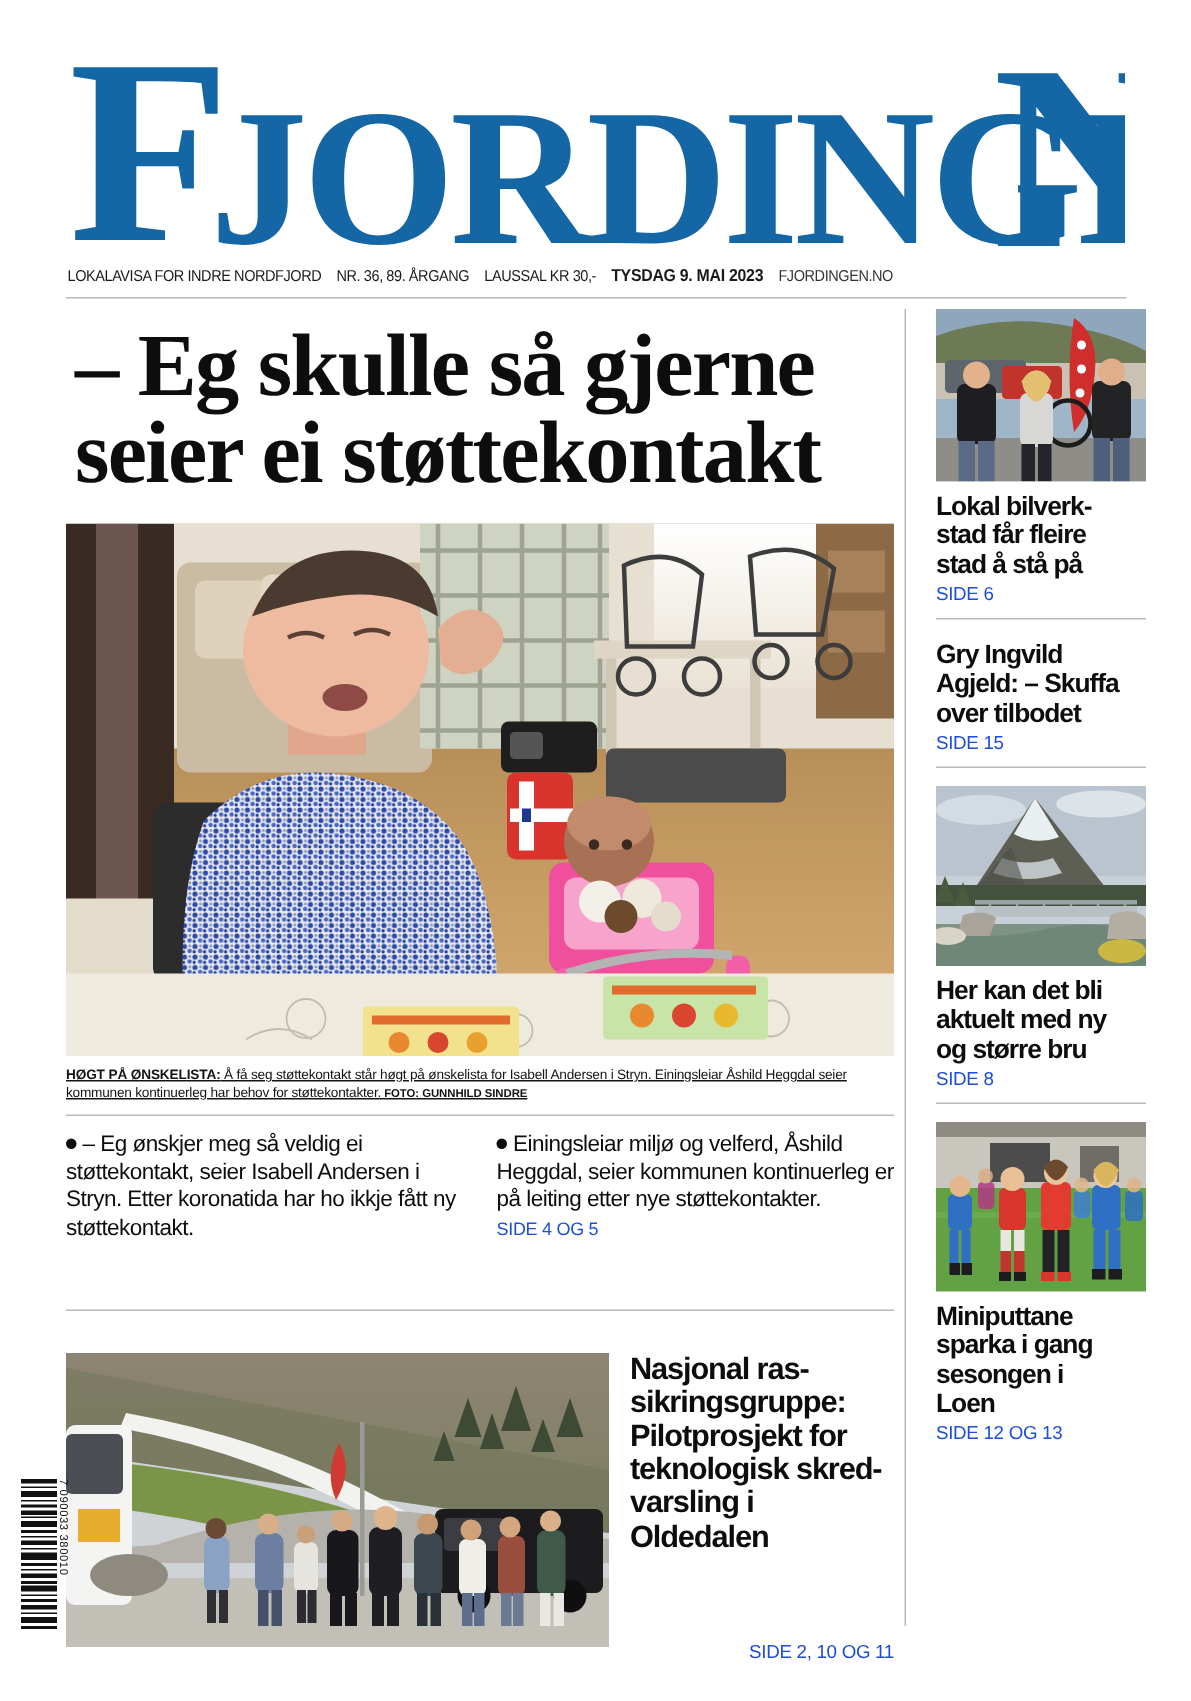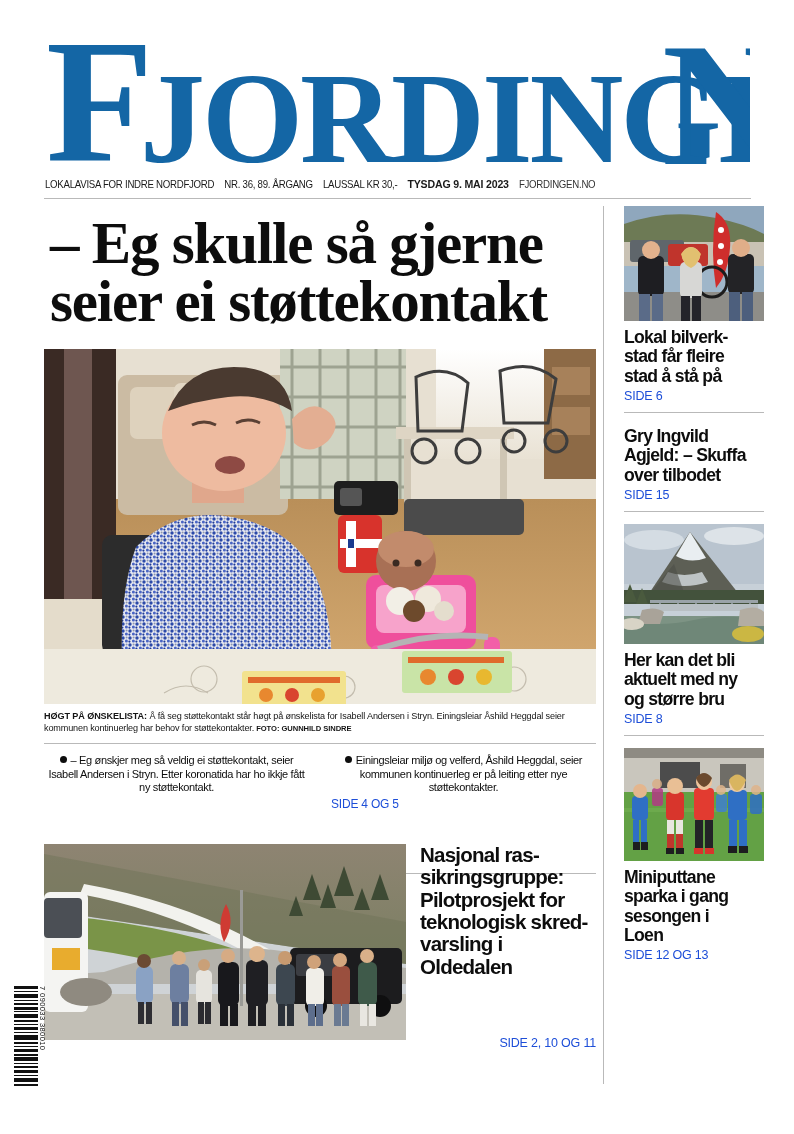--- a/index.html
+++ b/index.html
@@ -102,20 +102,21 @@
   }
   .main-photo svg { display: block; width: 100%; height: 100%; }
 
   .caption {
     margin-top: 6px;
     width: 552px;
     font-size: 9.1px;
     line-height: 1.33;
     color: #141414;
     letter-spacing: -0.15px;
+    text-decoration: underline;
   }
   .caption .lead {
     font-weight: bold;
     letter-spacing: -0.1px;
   }
   .caption .credit {
     font-weight: bold;
     font-size: 7.6px;
     letter-spacing: -0.05px;
   }
@@ -132,25 +133,24 @@
     display: flex;
     width: 552px;
     gap: 22px;
   }
   .teaser {
     width: 265px;
     position: relative;
   }
   .teaser p {
     margin: 0;
-    font-size: 11px;
+    font-size: 15px;
     line-height: 1.24;
     letter-spacing: -0.35px;
     color: #0d0d0d;
-    text-align: center;
   }
   .bullet {
     display: inline-block;
     width: 7px;
     height: 7px;
     border-radius: 50%;
     background: #0d0d0d;
     margin-right: 4px;
     vertical-align: 1px;
   }
@@ -168,21 +168,21 @@
     position: absolute;
     left: 44px;
     top: 873px;
     width: 552px;
     height: 1px;
     background: #b9b9b9;
   }
   .bottom-story {
     position: absolute;
     left: 44px;
-    top: 844px;
+    top: 902px;
     width: 552px;
     height: 200px;
     display: flex;
     gap: 14px;
   }
   .bottom-photo {
     width: 362px;
     height: 196px;
     overflow: hidden;
     background: #9aa18b;

